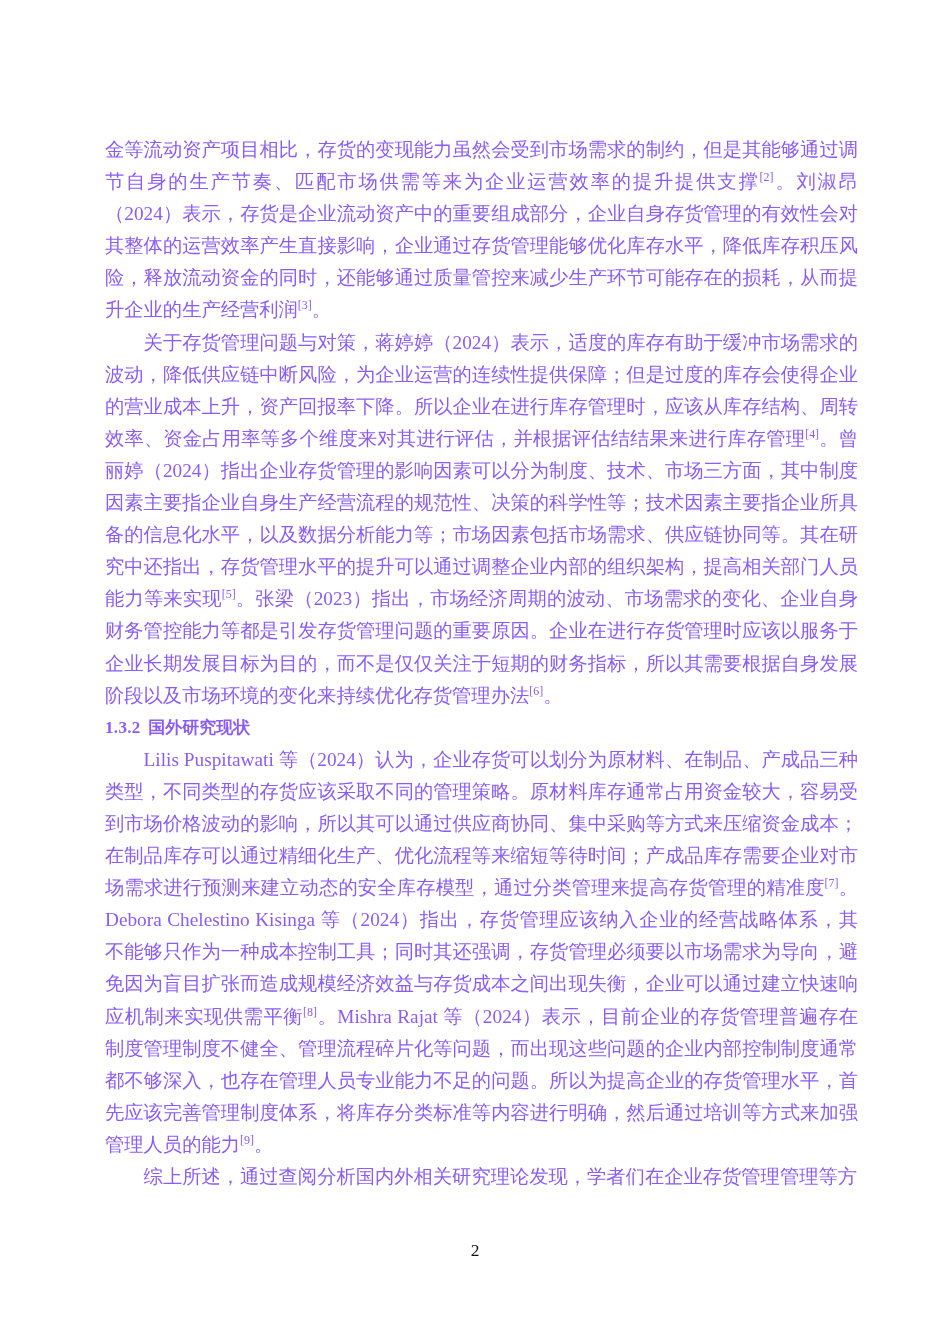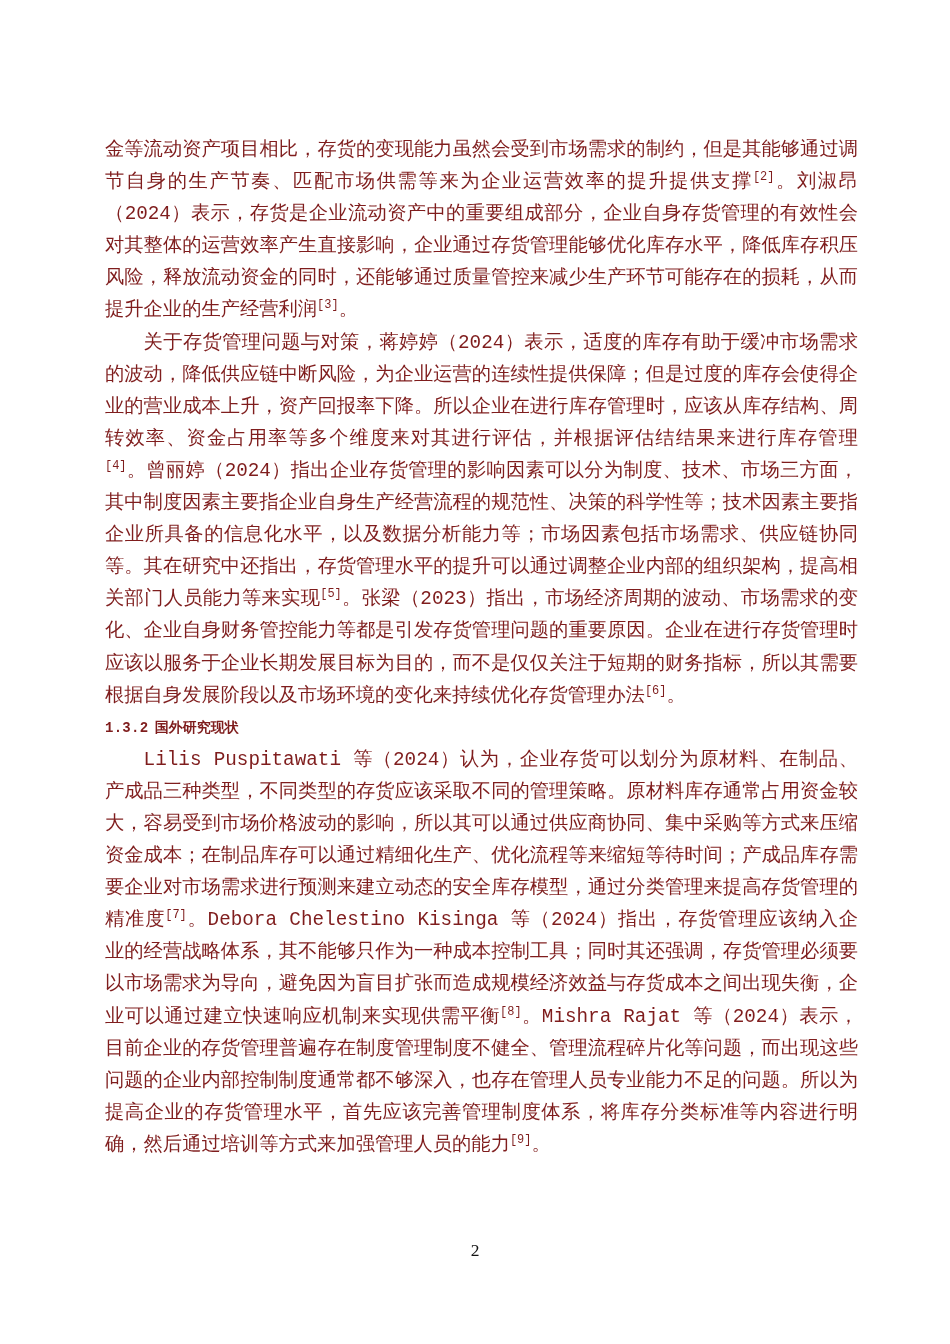--- a/index.html
+++ b/index.html
@@ -12,38 +12,38 @@
     width: 950px;
     height: 1344px;
     background: #ffffff;
     overflow: hidden;
   }
   .body-text {
     position: absolute;
     left: 105px;
     top: 134px;
     width: 753px;
-    font-family: Liberation Mono, monospace;
+    font-family: Liberation Serif, serif;
     font-size: 19.3px;
     line-height: 32.1px;
-    color: #7f1d1d;
+    color: #8b5cf6;
     text-align: justify;
   }
   .para {
     margin: 0;
     padding: 0;
     text-indent: 0;
   }
   .para.indent {
     text-indent: 2em;
   }
   .heading {
     margin: 0;
     padding: 0;
-    font-size: 14px;
+    font-size: 17px;
     line-height: 32.1px;
     font-weight: bold;
     text-align: left;
   }
   .heading .heading-number {
     margin-right: 0.45em;
     letter-spacing: 0.02em;
   }
   sup.cite {
     font-size: 0.62em;
@@ -71,19 +71,20 @@
 
     <p class="para indent">关于存货管理问题与对策，蒋婷婷（2024）表示，适度的库存有助于缓冲市场需求的波动，降低供应链中断风险，为企业运营的连续性提供保障；但是过度的库存会使得企业的营业成本上升，资产回报率下降。所以企业在进行库存管理时，应该从库存结构、周转效率、资金占用率等多个维度来对其进行评估，并根据评估结结果来进行库存管理<sup class="cite">[4]</sup>。曾丽婷（2024）指出企业存货管理的影响因素可以分为制度、技术、市场三方面，其中制度因素主要指企业自身生产经营流程的规范性、决策的科学性等；技术因素主要指企业所具备的信息化水平，以及数据分析能力等；市场因素包括市场需求、供应链协同等。其在研究中还指出，存货管理水平的提升可以通过调整企业内部的组织架构，提高相关部门人员能力等来实现<sup class="cite">[5]</sup>。张梁（2023）指出，市场经济周期的波动、市场需求的变化、企业自身财务管控能力等都是引发存货管理问题的重要原因。企业在进行存货管理时应该以服务于企业长期发展目标为目的，而不是仅仅关注于短期的财务指标，所以其需要根据自身发展阶段以及市场环境的变化来持续优化存货管理办法<sup class="cite">[6]</sup>。</p>
 
     <h2 class="heading">
       <span class="heading-number">1.3.2</span><span class="heading-title">国外研究现状</span>
     </h2>
 
     <p class="para indent">Lilis Puspitawati 等（2024）认为，企业存货可以划分为原材料、在制品、产成品三种类型，不同类型的存货应该采取不同的管理策略。原材料库存通常占用资金较大，容易受到市场价格波动的影响，所以其可以通过供应商协同、集中采购等方式来压缩资金成本；在制品库存可以通过精细化生产、优化流程等来缩短等待时间；产成品库存需要企业对市场需求进行预测来建立动态的安全库存模型，通过分类管理来提高存货管理的精准度<sup class="cite">[7]</sup>。Debora Chelestino Kisinga 等（2024）指出，存货管理应该纳入企业的经营战略体系，其不能够只作为一种成本控制工具；同时其还强调，存货管理必须要以市场需求为导向，避免因为盲目扩张而造成规模经济效益与存货成本之间出现失衡，企业可以通过建立快速响应机制来实现供需平衡<sup class="cite">[8]</sup>。Mishra Rajat 等（2024）表示，目前企业的存货管理普遍存在制度管理制度不健全、管理流程碎片化等问题，而出现这些问题的企业内部控制制度通常都不够深入，也存在管理人员专业能力不足的问题。所以为提高企业的存货管理水平，首先应该完善管理制度体系，将库存分类标准等内容进行明确，然后通过培训等方式来加强管理人员的能力<sup class="cite">[9]</sup>。</p>
 
 
+    <p class="para indent">综上所述，通过查阅分析国内外相关研究理论发现，学者们在企业存货管理管理等方</p>
 
   </main>
 
   <footer class="page-footer">
     <span>2</span>
   </footer>
 </div>
 
 </body></html>

